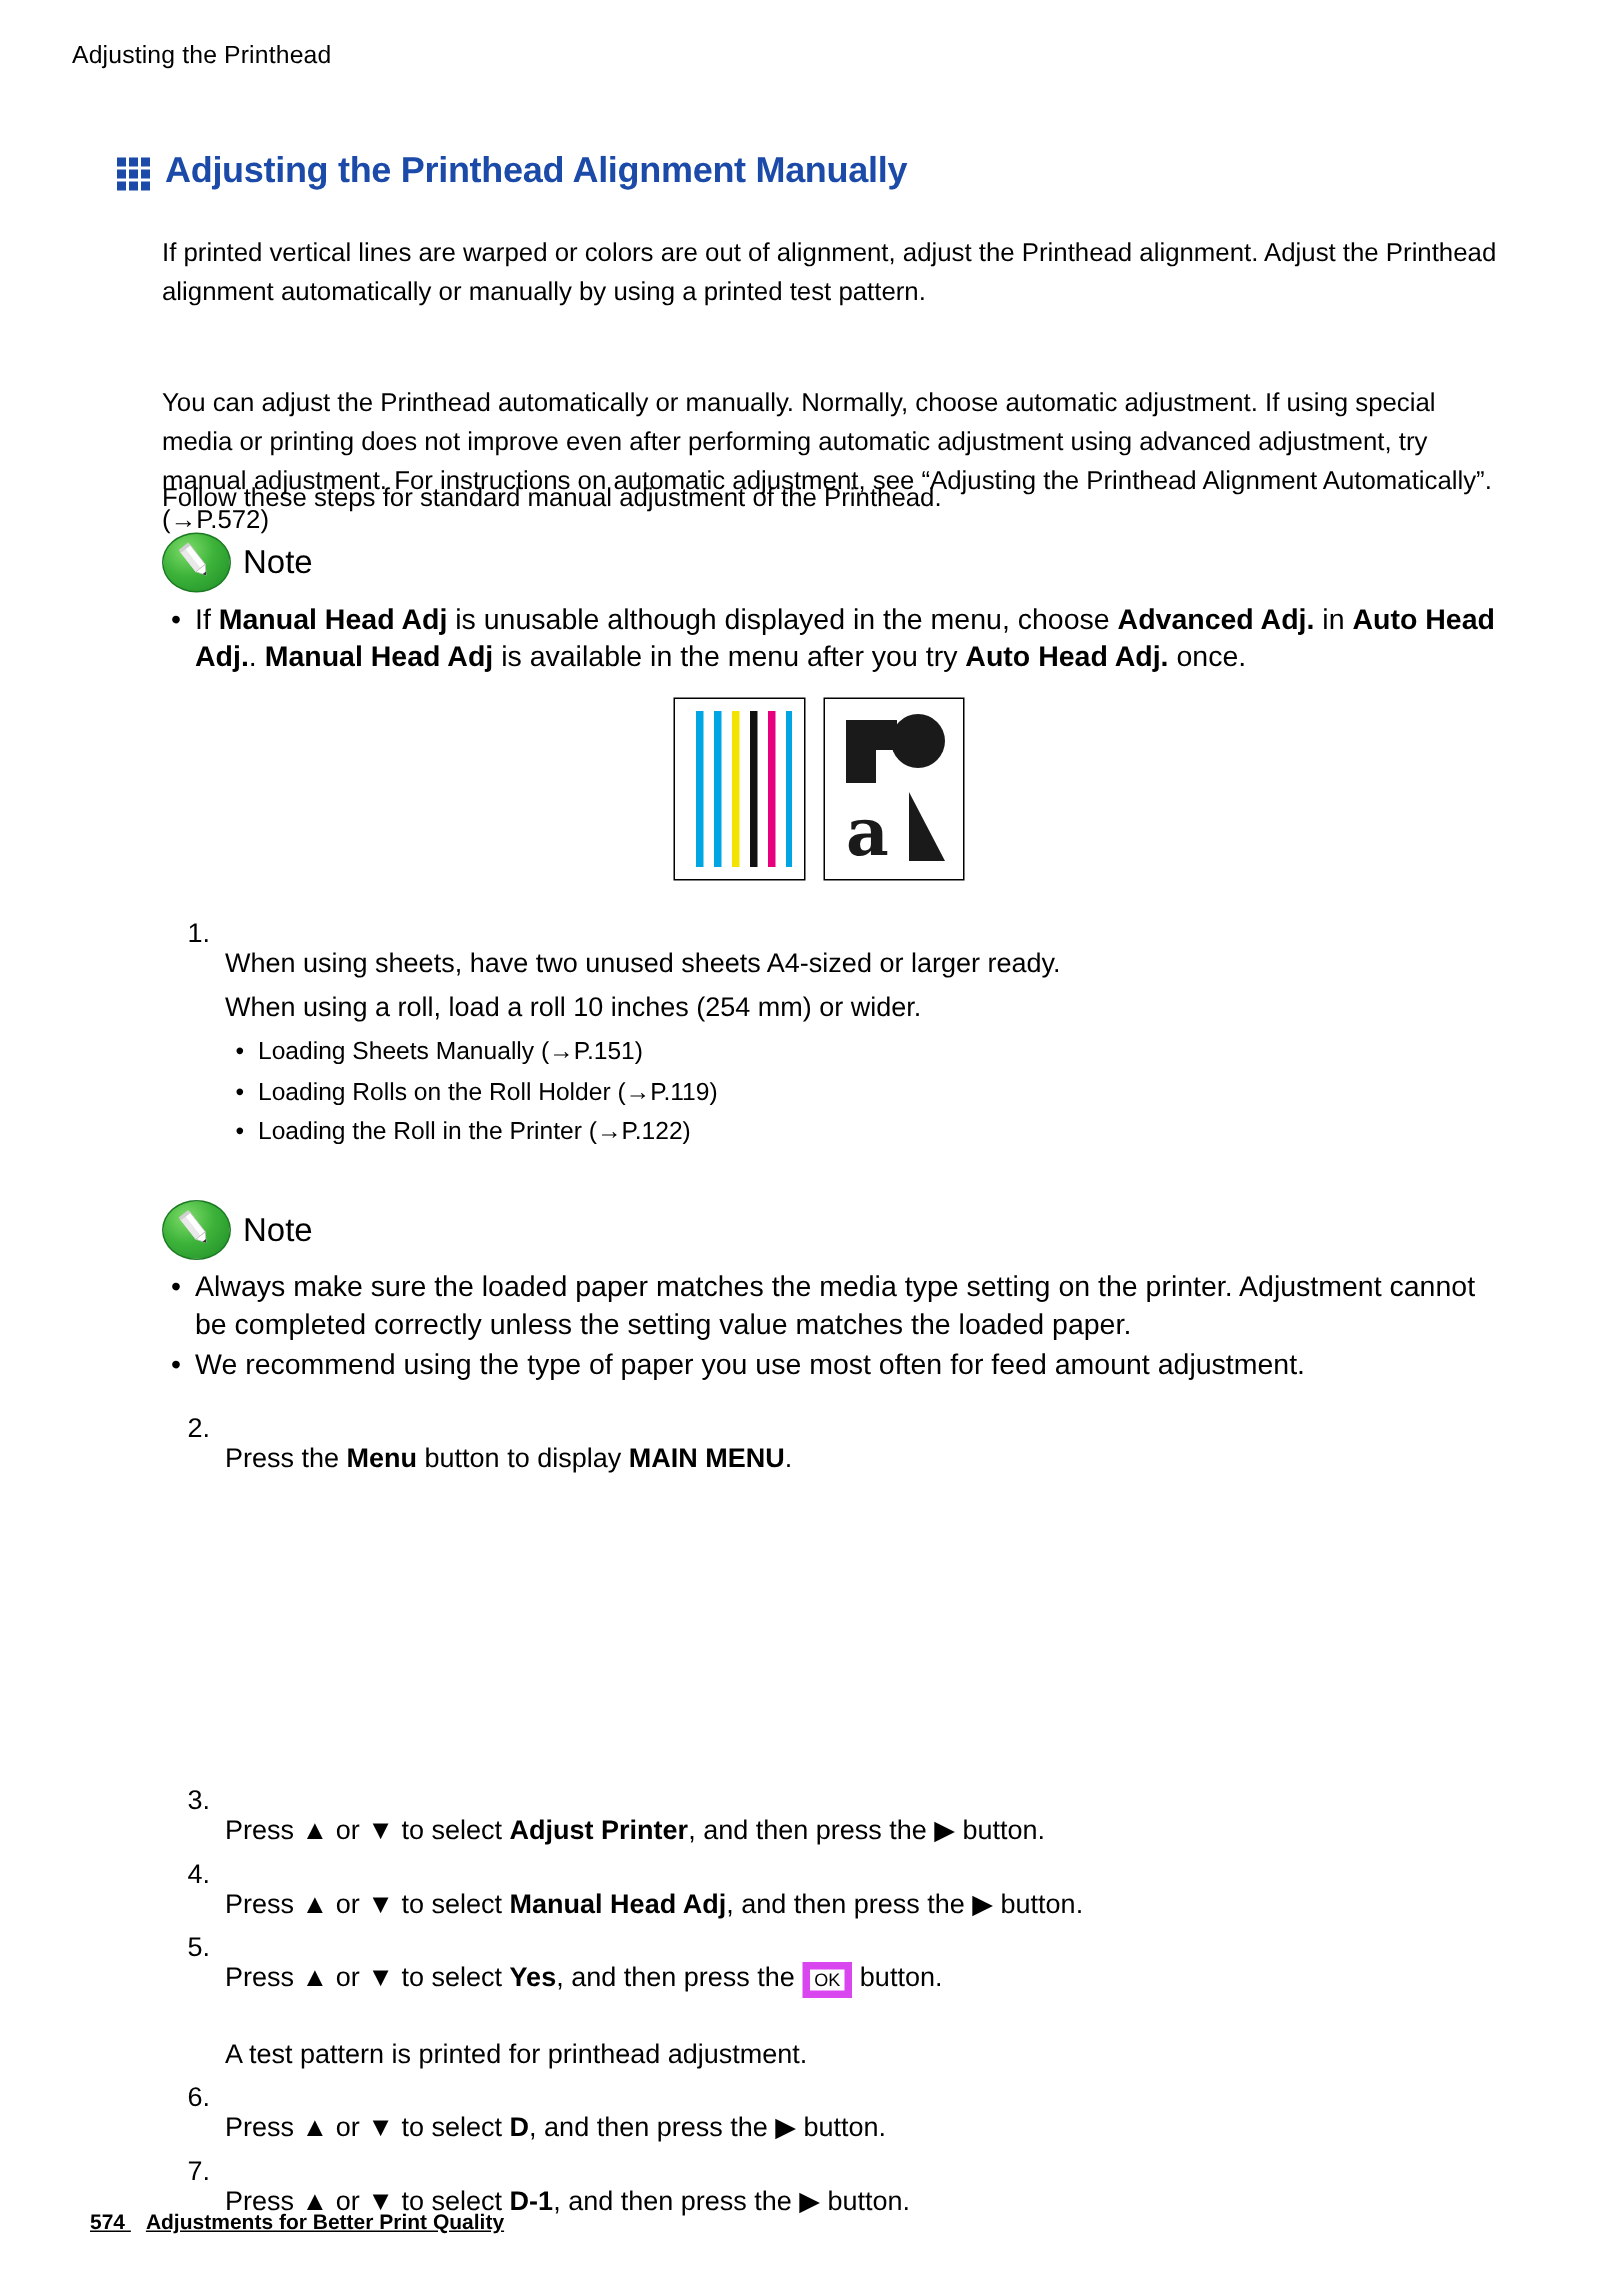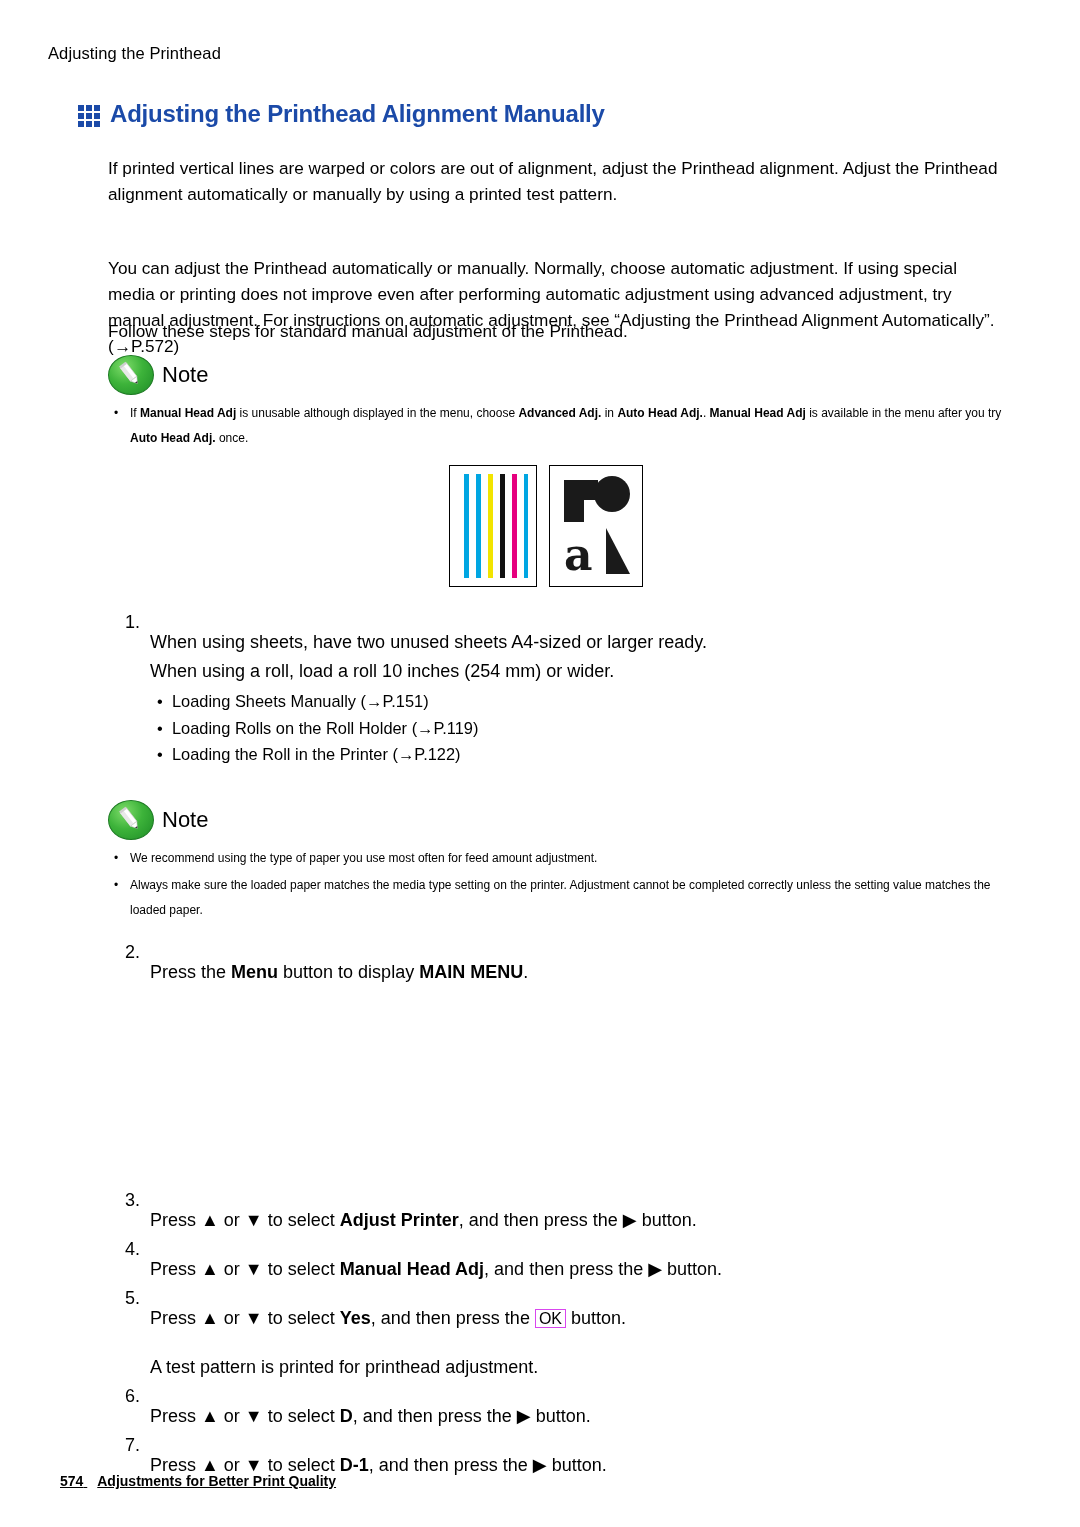--- a/index.html
+++ b/index.html
@@ -17,21 +17,21 @@
   }
   .page {
     position: relative;
     width: 1080px;
     height: 1527px;
     box-sizing: border-box;
   }
   .running-head {
     position: absolute;
     left: 48px;
-    top: 44px;
+    top: 28px;
     font-size: 16.5px;
     color: #000;
     letter-spacing: 0.1px;
   }
   .title-row {
     position: absolute;
     left: 78px;
     top: 100px;
     display: flex;
     align-items: center;
@@ -106,21 +106,21 @@
     color: #000;
   }
   .note-list {
     margin: 6px 0 0 0;
     padding: 0;
     list-style: none;
   }
   .note-list li {
     position: relative;
     padding-left: 22px;
-    font-size: 12px;
+    font-size: 19px;
     line-height: 25px;
     margin-bottom: 2px;
   }
   .note-list li::before {
     content: "•";
     position: absolute;
     left: 6px;
     top: 0;
   }
   b { font-weight: bold; }
@@ -183,23 +183,23 @@
     font-size: 16.4px;
     line-height: 26.5px;
   }
   .sub-list li::before {
     content: "•";
     position: absolute;
     left: 7px;
     top: 0;
   }
   .ok-key {
-    border: 1px solid #d946ef;
+    border: 5px solid #d946ef;
     padding: 0 3px;
-    font-size: 16px;
+    font-size: 12px;
   }
   .footer {
     position: absolute;
     left: 60px;
     bottom: 38px;
     font-size: 14px;
     font-weight: bold;
     text-decoration: underline;
   }
   .footer .pgnum { font-weight: bold; }
@@ -296,22 +296,22 @@
             <rect x="9" y="2" width="4" height="17" fill="#e9e9e9"></rect>
             <polygon points="9,19 17,19 13,25" fill="#ffffff" stroke="#bbbbbb" stroke-width="0.5"></polygon>
             <polygon points="11.5,23 14.5,23 13,25" fill="#333333"></polygon>
             <rect x="9" y="0.5" width="8" height="2.5" fill="#d0d0d0"></rect>
           </g>
         </svg>
       </span>
       <span class="note-label">Note</span>
     </div>
     <ul class="note-list">
+      <li>Always make sure the loaded paper matches the media type setting on the printer. Adjustment cannot be completed correctly unless the setting value matches the loaded paper.</li>
       <li>We recommend using the type of paper you use most often for feed amount adjustment.</li>
-      <li>Always make sure the loaded paper matches the media type setting on the printer. Adjustment cannot be completed correctly unless the setting value matches the loaded paper.</li>
     </ul>
   </div>
 
   <div class="steps" style="top:938px;">
     <div class="step">
       <div class="step-num">2.</div>
       <div class="step-txt">
         <span>Press the </span><b>Menu</b><span> button to display </span><b>MAIN MENU</b><span>.</span>
       </div>
     </div>

